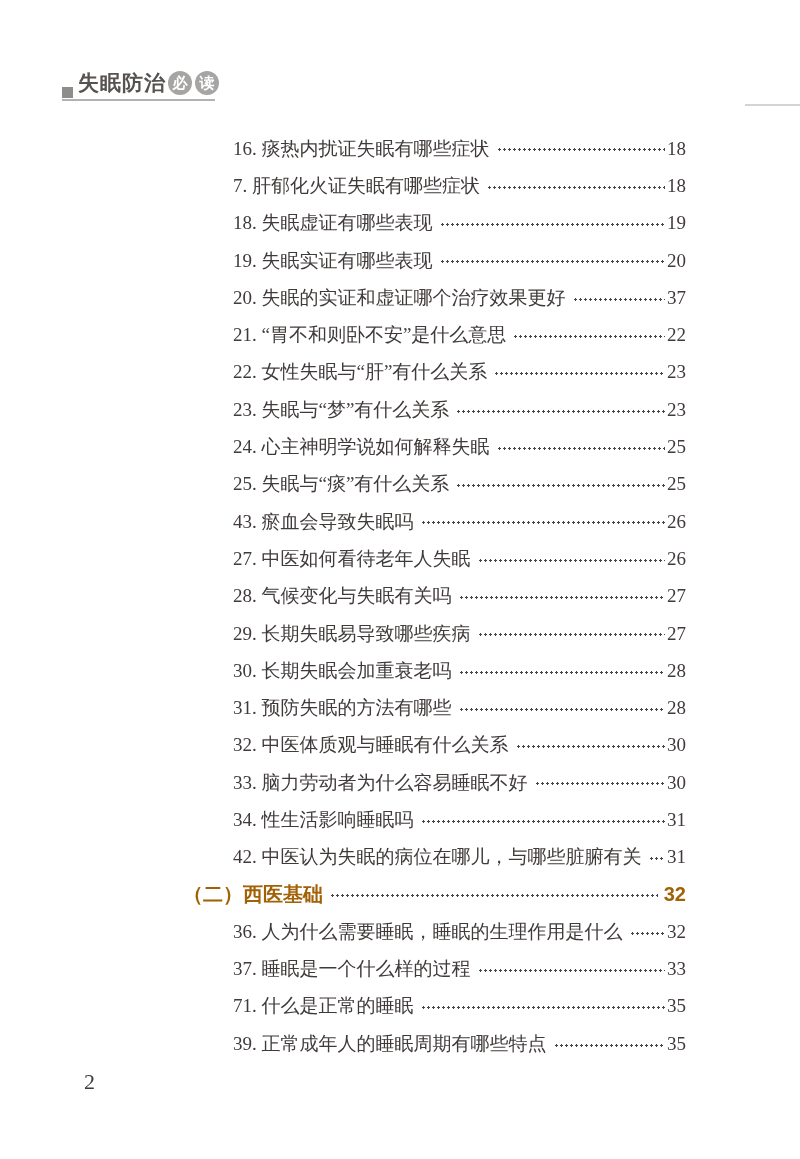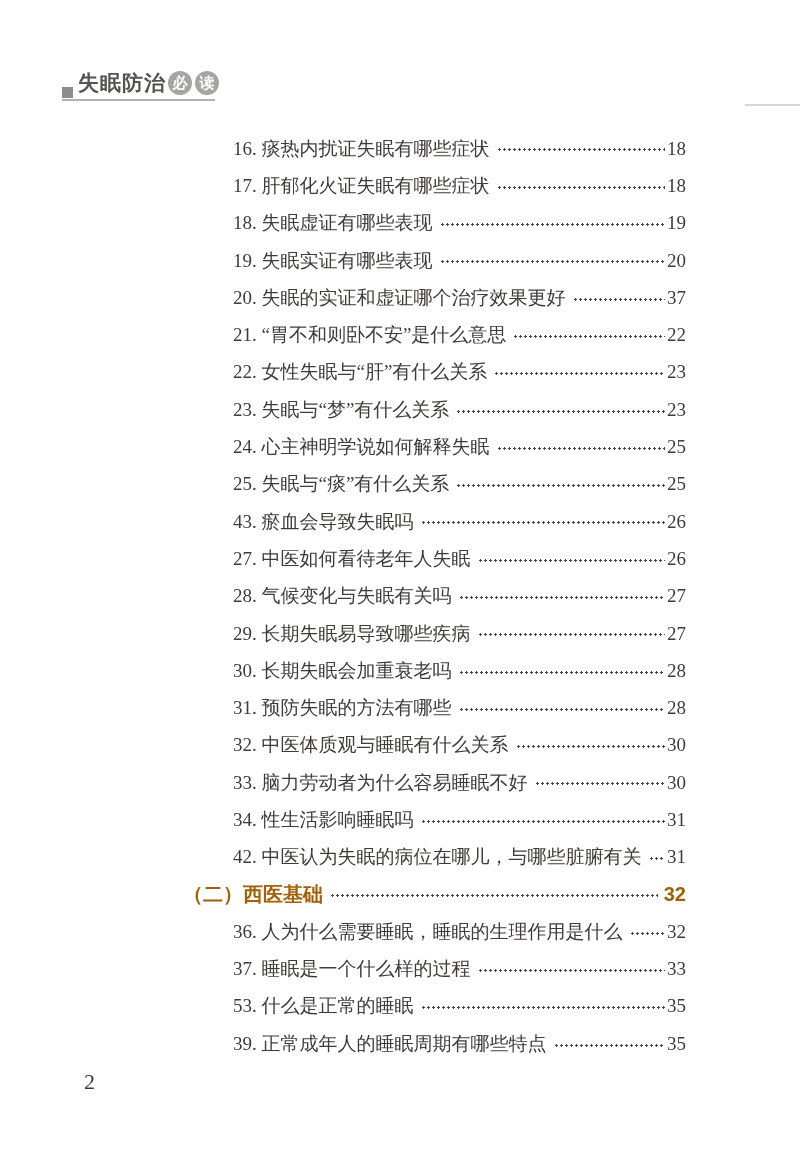--- a/index.html
+++ b/index.html
@@ -91,21 +91,21 @@
   <div class="corner-line"></div>
 </div>
 
 <div class="toc">
     <div class="toc-row entry">
     <span class="label">16. 痰热内扰证失眠有哪些症状</span>
     <span class="leader"></span>
     <span class="pagenum">18</span>
   </div>
     <div class="toc-row entry">
-    <span class="label">17. 肝郁化火证失眠有哪些症状</span>
+    <span class="label">7. 肝郁化火证失眠有哪些症状</span>
     <span class="leader"></span>
     <span class="pagenum">18</span>
   </div>
     <div class="toc-row entry">
     <span class="label">18. 失眠虚证有哪些表现</span>
     <span class="leader"></span>
     <span class="pagenum">19</span>
   </div>
     <div class="toc-row entry">
     <span class="label">19. 失眠实证有哪些表现</span>
@@ -201,21 +201,21 @@
     <span class="label">36. 人为什么需要睡眠，睡眠的生理作用是什么</span>
     <span class="leader"></span>
     <span class="pagenum">32</span>
   </div>
     <div class="toc-row entry">
     <span class="label">37. 睡眠是一个什么样的过程</span>
     <span class="leader"></span>
     <span class="pagenum">33</span>
   </div>
     <div class="toc-row entry">
-    <span class="label">53. 什么是正常的睡眠</span>
+    <span class="label">71. 什么是正常的睡眠</span>
     <span class="leader"></span>
     <span class="pagenum">35</span>
   </div>
     <div class="toc-row entry">
     <span class="label">39. 正常成年人的睡眠周期有哪些特点</span>
     <span class="leader"></span>
     <span class="pagenum">35</span>
   </div>
   </div>
 

